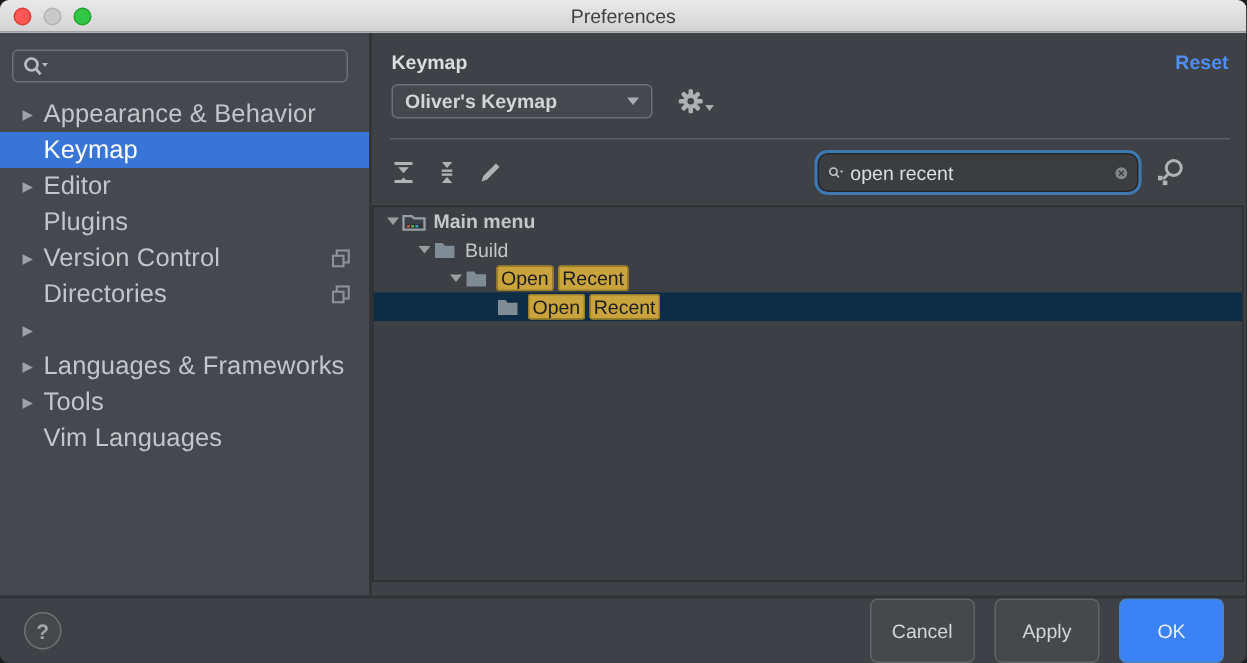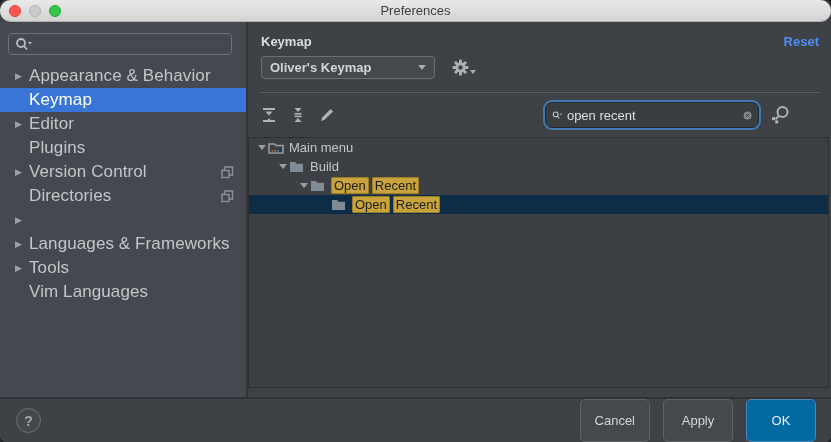--- a/index.html
+++ b/index.html
@@ -1,20 +1,20 @@
 <!DOCTYPE html>
 <html><head>
 <meta charset="utf-8">
 <style>
   * { margin:0; padding:0; box-sizing:border-box; }
   html,body { width:831px; height:442px; background:#1e1e1e; font-family:"Liberation Sans", sans-serif; }
   .window { width:831px; height:442px; border-radius:6px; overflow:hidden; display:flex; flex-direction:column; background:#3e4145; }
 
   
-  .titlebar { height:22px; flex:0 0 22px; background:linear-gradient(#e9e9e9,#d3d3d3); border-bottom:1px solid #b3b3b3; position:relative; display:flex; align-items:center;border-radius:11px; }
+  .titlebar { height:22px; flex:0 0 22px; background:linear-gradient(#e9e9e9,#d3d3d3); border-bottom:1px solid #b3b3b3; position:relative; display:flex; align-items:center; }
   .traffic { display:flex; gap:8px; margin-left:9px; }
   .tl { width:12px; height:12px; border-radius:50%; }
   .tl.red { background:#fc5753; border:1px solid #df3e38; }
   .tl.gray { background:#c9c9c9; border:1px solid #b3b3b3; }
   .tl.green { background:#33c748; border:1px solid #1fa52e; }
   .title { position:absolute; left:0; right:0; text-align:center; font-size:13px; color:#3f3f3f; }
 
   
   .content { flex:1 1 auto; display:flex; min-height:0; }
 
@@ -57,21 +57,21 @@
   .tree-arrow { width:13px; flex:0 0 13px; display:flex; justify-content:center; }
   .tree-arrow .tri { width:0; height:0; border-left:4px solid transparent; border-right:4px solid transparent; border-top:5px solid #9b9ea1; }
   .tree-icon { width:17px; flex:0 0 17px; display:flex; align-items:center; }
   .tree-label { margin-left:4px; }
   .hl-word { background:#c9a43d; color:#1d1d1d; border:1px solid #9a7e26; border-radius:2px; padding:0 2px; margin-right:3px; font-size:13px; line-height:15px; }
 
   
   .footer { height:45px; flex:0 0 45px; background:#3e4145; border-top:2px solid #303236; display:flex; align-items:center; padding:0 15px 0 16px; }
   .help-btn { width:25px; height:25px; border-radius:50%; border:1px solid #6e7276; background:#45484b; color:#a3a7ab; font-size:14px; font-weight:700; display:flex; align-items:center; justify-content:center; cursor:pointer; }
   .btn { height:43px; min-width:70px; border-radius:5px; border:1px solid #5f6367; background:#46494c; color:#d3d5d7; font-size:13px; padding:0 14px; margin-left:13px; font-family:"Liberation Sans",sans-serif; cursor:pointer; }
-  .btn.primary { background:#0369a1; border-color:#4a84ba; color:#eaf0f6; }
+  .btn.primary { background:#3b82f6; border-color:#4a84ba; color:#eaf0f6; }
   .btn-spacer { flex:1; }
 
   svg { display:block; }
 </style>
 </head>
 <body>
 
 <div class="window">
 
   <div class="titlebar">
@@ -222,21 +222,21 @@
         </div>
         <svg class="shortcut-icon" width="22" height="20" viewBox="0 0 22 20">
           <circle cx="13.5" cy="7" r="5" fill="none" stroke="#b0b3b5" stroke-width="2"></circle>
           <line x1="10" y1="10.8" x2="6.5" y2="14.3" stroke="#b0b3b5" stroke-width="2"></line>
           <rect x="3" y="12.2" width="3" height="3" fill="#b0b3b5"></rect>
           <rect x="6.2" y="15.4" width="3" height="3" fill="#b0b3b5"></rect>
         </svg>
       </div>
 
       <div class="tree-box">
-  <div class="tree-row" style="padding-left: 6px;">
+  <div class="tree-row" style="padding-left: 6px; font-weight: bold;">
     <span class="tree-arrow">
               <span class="tri"></span>
             </span>
     <span class="tree-icon">
       <svg class="ic-main" width="16" height="14" viewBox="0 0 16 14">
         <path d="M1 3 L1 12 L15 12 L15 4.5 L8 4.5 L6.5 3 Z" fill="none" stroke="#97a1a8" stroke-width="1.5"></path>
         <rect x="2.5" y="8.5" width="11" height="2.6" fill="#2f3336"></rect>
         <rect x="3.4" y="9.1" width="1.8" height="1.5" fill="#e05555"></rect>
         <rect x="6.2" y="9.1" width="1.8" height="1.5" fill="#5fb84a"></rect>
         <rect x="9.0" y="9.1" width="1.8" height="1.5" fill="#3fa7e0"></rect>

